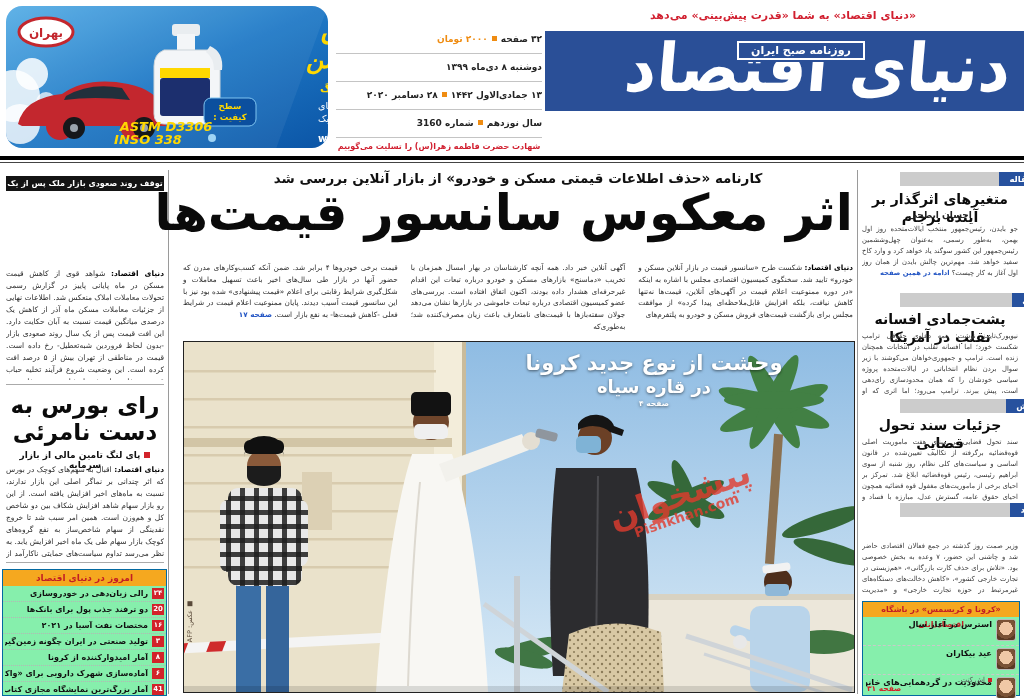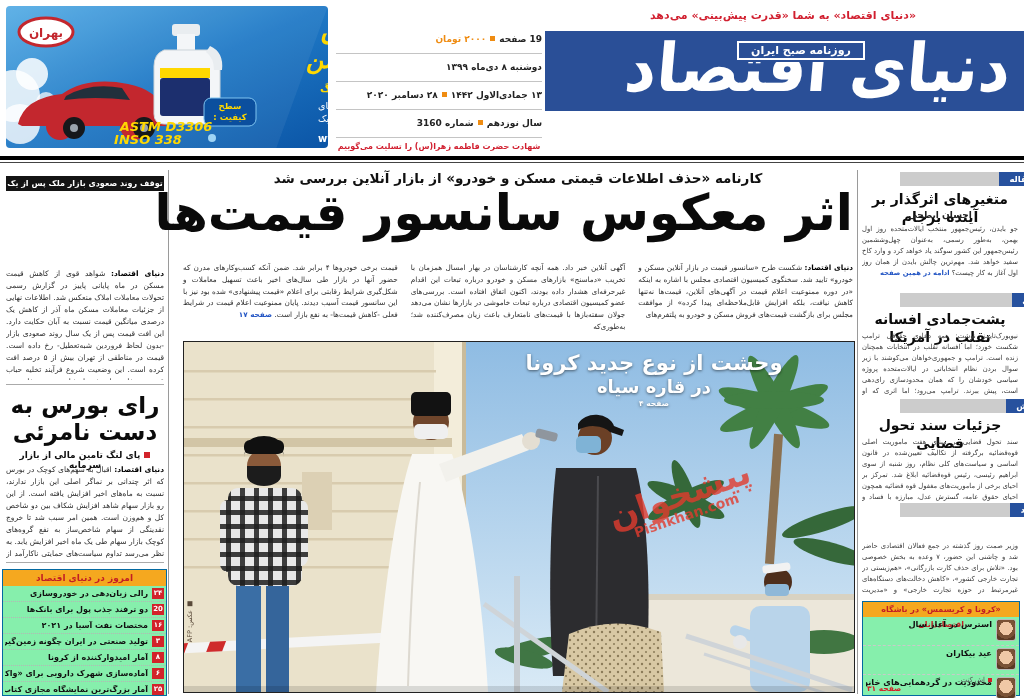--- a/index.html
+++ b/index.html
@@ -71,35 +71,35 @@
     <div class="tagline ctr">«دنیای اقتصاد» به شما «قدرت پیش‌بینی» می‌دهد</div>
   </div>
 
   <div class="abs logo-bar" style="left:545px;top:31px;width:479px;height:80px;">
     <div class="abs logo-text" style="right:14px;top:6px;">دنیای اقتصاد</div>
   </div>
   <div class="abs logo-badge" style="left:737px;top:41px;">روزنامه صبح ایران</div>
 
   <div class="abs" style="left:336px;top:26px;width:206px;">
     <div class="info-row first">
-      <span>19 صفحه</span><span class="info-sq"></span><span class="ileft">۲۰۰۰ تومان</span>
+      <span>۳۲ صفحه</span><span class="info-sq"></span><span class="ileft">۲۰۰۰ تومان</span>
     </div>
     <div class="info-row">
       <span>دوشنبه ۸ دی‌ماه ۱۳۹۹</span>
     </div>
     <div class="info-row">
       <span>۱۳ جمادی‌الاول ۱۴۴۲</span><span class="info-sq"></span><span>۲۸ دسامبر ۲۰۲۰</span>
     </div>
     <div class="info-row">
       <span>سال نوزدهم</span><span class="info-sq"></span><span>شماره 3160</span>
     </div>
     <div class="condolence ctr" style="margin-top:4px;">شهادت حضرت فاطمه زهرا(س) را تسلیت می‌گوییم</div>
   </div>
 
-  <div class="abs" style="left:6px;top:6px;width:322px;height:142px;border-radius:4px;overflow:hidden;">
+  <div class="abs" style="left:6px;top:6px;width:322px;height:142px;border-radius:16px;overflow:hidden;">
     <svg width="322" height="142" viewBox="0 0 322 142">
       <defs>
         <linearGradient id="adbg" x1="0" y1="0" x2="1" y2="1">
           <stop offset="0" stop-color="#57aee6"></stop>
             <stop offset=".5" stop-color="#1f79c6"></stop>
             <stop offset="1" stop-color="#0b55a6"></stop>
         </linearGradient>
       </defs>
       <rect width="322" height="142" fill="url(#adbg)"></rect>
       <rect x="0" y="0" width="322" height="142" fill="#ffffff" opacity="0.06" transform="skewX(-20)"></rect>
@@ -358,21 +358,21 @@
       </div>
     <div class="today-row">
         <span class="today-num">۸</span>
         <span class="today-txt">آمار امیدوارکننده از کرونا</span>
       </div>
     <div class="today-row">
         <span class="today-num">۶</span>
         <span class="today-txt">آماده‌سازی شهرک دارویی برای «واکسن»</span>
       </div>
     <div class="today-row" style="border-bottom:none;">
-        <span class="today-num">۲۵</span>
+        <span class="today-num">41</span>
         <span class="today-txt">آمار بزرگ‌ترین نمایشگاه مجازی کتاب</span>
       </div>
   </div>
 
   <div class="abs badge-track" style="left:862px;top:172px;width:156px;">
     <span class="badge-chip">سرمقاله</span>
   </div>
   <div class="abs sb-title ctr" style="left:862px;top:191px;width:156px;">متغیرهای اثرگذار بر آینده برجام</div>
   <div class="abs sb-author ctr" style="left:862px;top:210px;width:156px;">احسان ابطحی</div>
   <div class="abs sb-body" style="left:862px;top:224px;width:156px;height:66px;overflow:hidden;">

